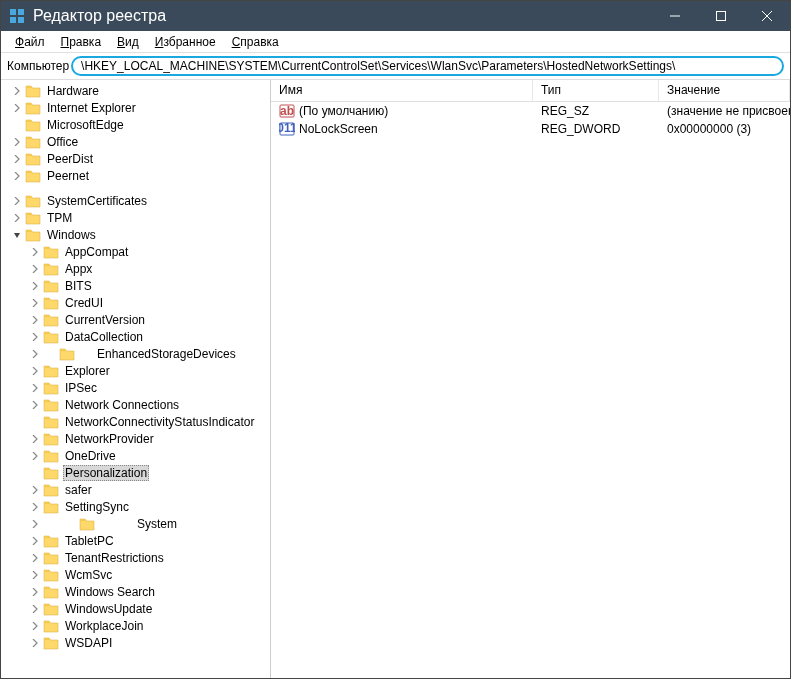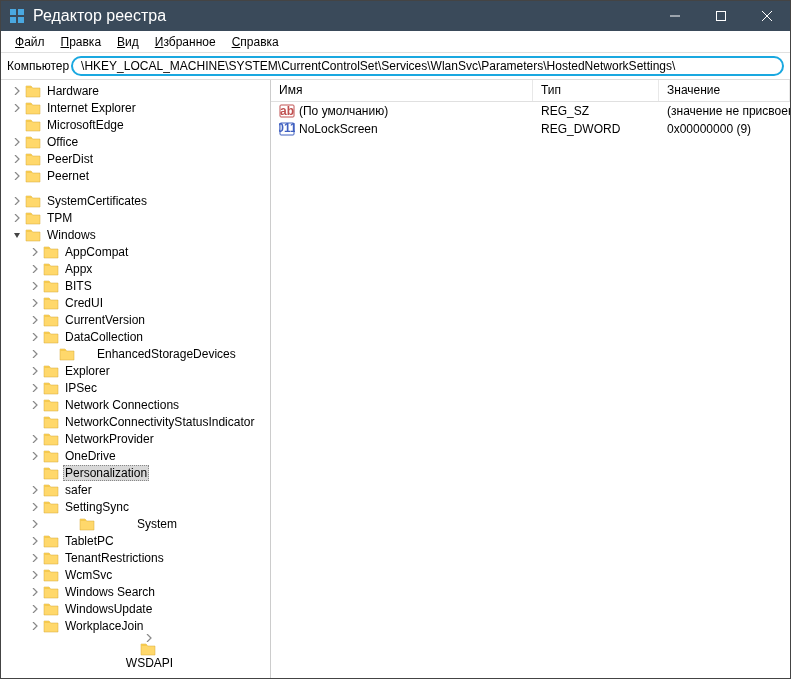--- a/index.html
+++ b/index.html
@@ -595,21 +595,21 @@
             <svg width="8" height="8" viewBox="0 0 8 8">
               <path d="M2 0 L6 4 L2 8" fill="none" stroke="#888" stroke-width="1.2"></path>
             </svg>
           </span>
           <span class="tree-folder"><svg viewBox="0 0 16 14" width="16" height="14">
               <path d="M1 2 h5 l1.5 2 H15 v9 H1 z" fill="#ffd86b" stroke="#d6a93a" stroke-width="0.5"></path>
               <path d="M1 2 h5 l1.5 2 H1 z" fill="#f5c94f"></path>
             </svg></span>
           <span class="tree-label">WorkplaceJoin</span>
         </div>
-        <div class="tree-node" style="padding-left: 18px; flex-direction: column;">
+        <div class="tree-node" style="padding-left: 18px;">
           <span class="tree-expand">
             <svg width="8" height="8" viewBox="0 0 8 8">
               <path d="M2 0 L6 4 L2 8" fill="none" stroke="#888" stroke-width="1.2"></path>
             </svg>
           </span>
           <span class="tree-folder"><svg viewBox="0 0 16 14" width="16" height="14">
               <path d="M1 2 h5 l1.5 2 H15 v9 H1 z" fill="#ffd86b" stroke="#d6a93a" stroke-width="0.5"></path>
               <path d="M1 2 h5 l1.5 2 H1 z" fill="#f5c94f"></path>
             </svg></span>
           <span class="tree-label">WSDAPI</span>
@@ -636,17 +636,17 @@
         </div>
         <div class="list-row">
           <div class="list-cell col-name">
             <span class="value-icon"><svg viewBox="0 0 16 16" width="16" height="16">
                 <rect x="1" y="2" width="14" height="12" rx="1" fill="#fff" stroke="#4060c0" stroke-width="1"></rect>
                 <text x="8" y="11" font-size="6" text-anchor="middle" fill="#4060c0" font-weight="bold">011</text>
               </svg></span>
             <span>NoLockScreen</span>
           </div>
           <div class="list-cell col-type">REG_DWORD</div>
-          <div class="list-cell col-data">0x00000000 (9)</div>
+          <div class="list-cell col-data">0x00000000 (3)</div>
         </div>
       </div>
   </div>
 </div>
 
 </body></html>

